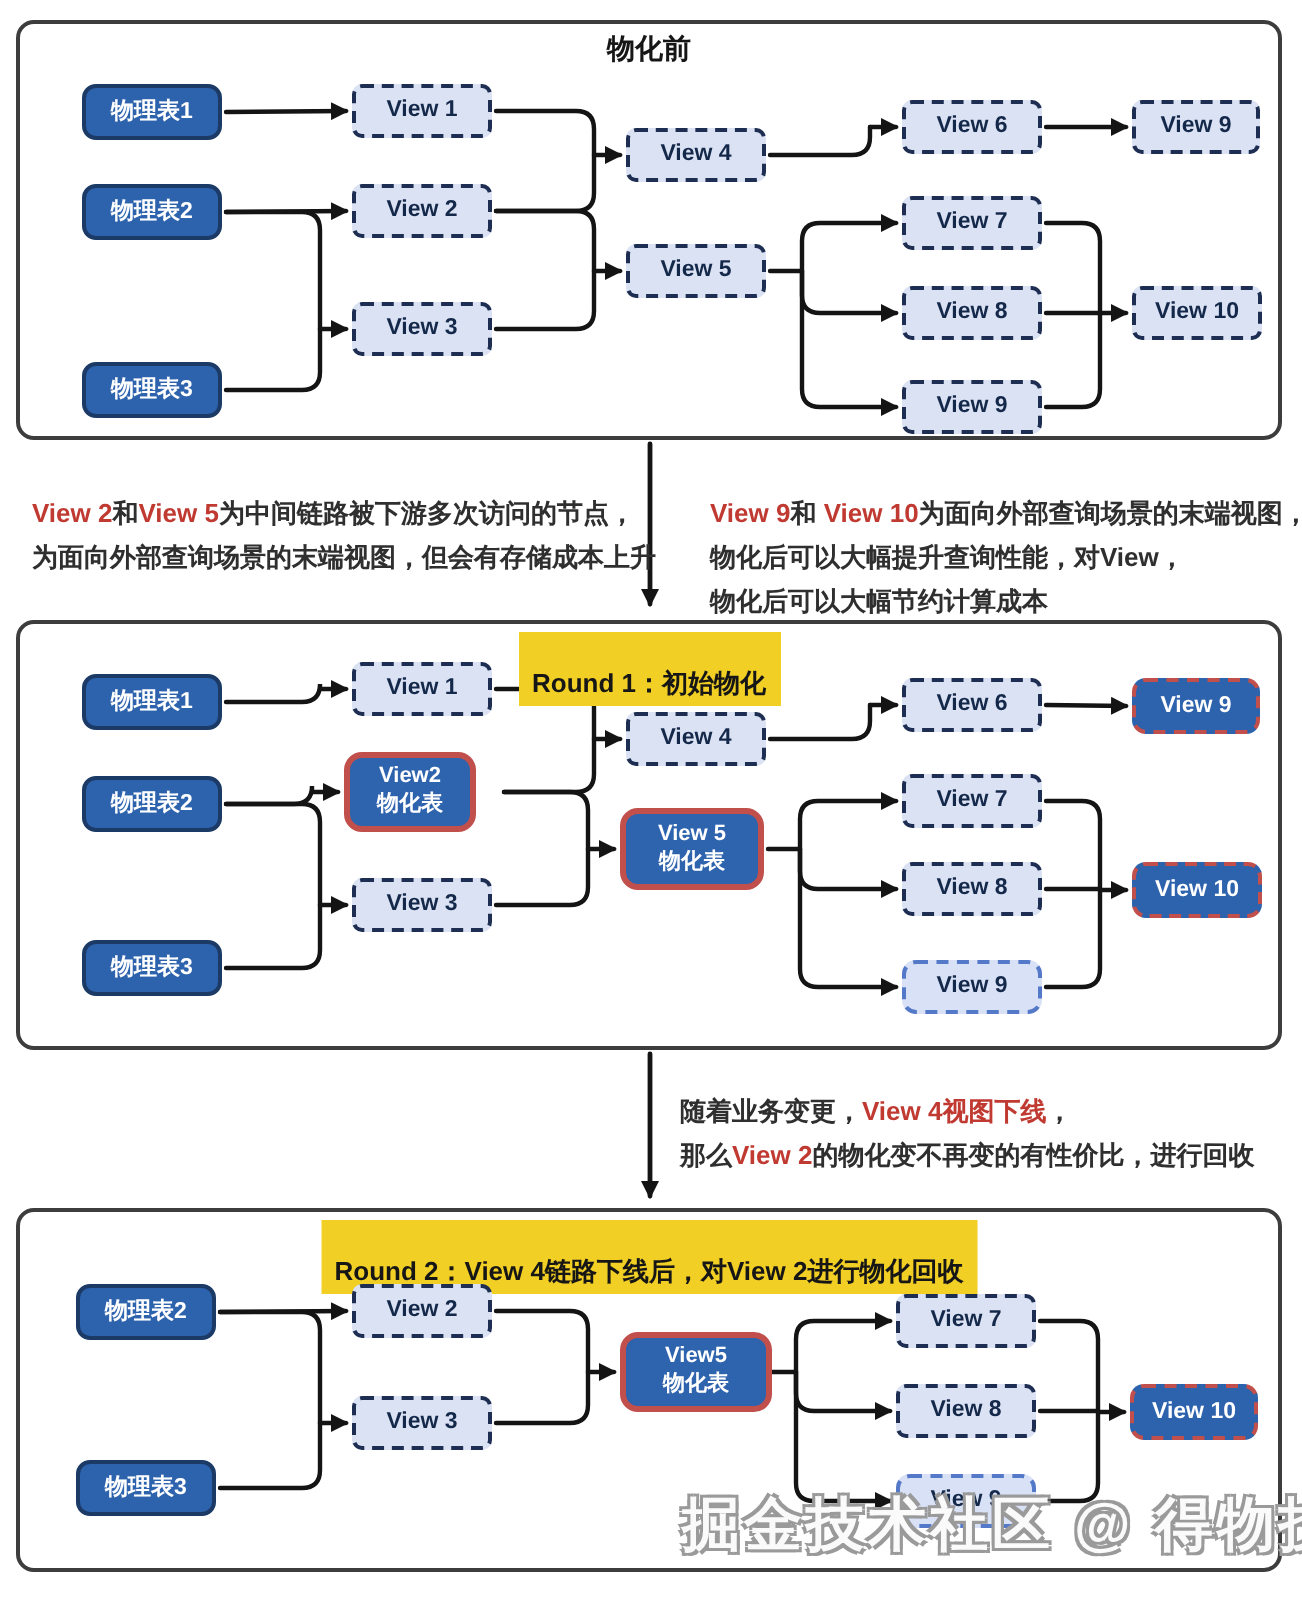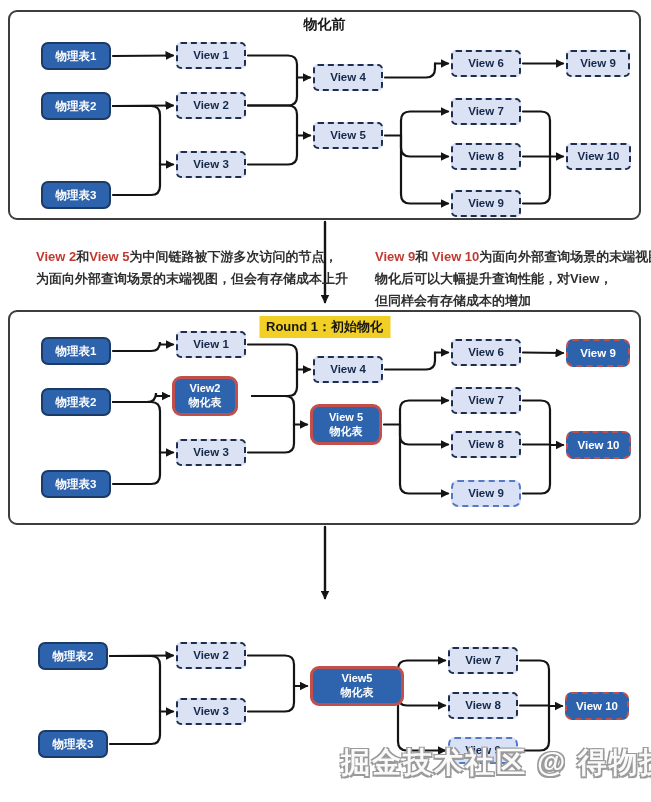--- a/index.html
+++ b/index.html
@@ -3,50 +3,53 @@
 <meta charset="utf-8">
 <style>
   html,body{margin:0;padding:0;background:#ffffff;}
   body{width:651px;height:802px;position:relative;overflow:hidden;
        font-family:"Liberation Sans","DejaVu Sans",sans-serif;}
   #stage{position:absolute;left:0;top:0;width:651px;height:802px;}
   .panel{position:absolute;background:#ffffff;border:2.5px solid #3d3d3d;border-radius:9px;box-sizing:border-box;text-align:right;}
   .panel-title{position:absolute;top:4px;left:50%;transform:translateX(-50%);white-space:nowrap;
                font-weight:700;color:#161616;z-index:3;}
   .panel-title.plain{font-size:14px;}
-  .panel-title.chip{font-size:13px;background:#f2cf24;padding:2px 7px 2px 7px;}
+  .panel-title.chip{font-size:13px;background:#f2cf24;padding:17px 7px 2px 7px;}
   #edges{position:absolute;left:0;top:0;z-index:2;}
   .edge{fill:none;stroke:#141414;stroke-width:2.2;stroke-linecap:round;}
   .flow{stroke-width:2.4;}
   .node{position:absolute;z-index:4;display:flex;flex-direction:column;align-items:center;justify-content:center;
         box-sizing:border-box;font-weight:700;text-align:center;line-height:1.25;}
   .node.table{background:#2d62ad;border:2px solid #1b3a66;border-radius:7px;color:#ffffff;font-size:11.5px;}
   .node.view{background:#dbe2f4;border:2px dashed #1d2e52;border-radius:5px;color:#14284a;font-size:11.5px;}
   .node.view-blue{background:#d9e1f6;border:2px dashed #5579c9;border-radius:7px;color:#14284a;font-size:11.5px;}
   .node.mat{background:#2e63ae;border:3.5px solid #c14f4b;border-radius:9px;color:#ffffff;font-size:11px;}
   .node.mat-end{background:#2d62ad;border:2.5px dashed #c14f4b;border-radius:7px;color:#ffffff;font-size:11.5px;}
-  .ann{position:absolute;z-index:4;font-size:13px;font-weight:600;color:#2f2f2f;line-height:22px;white-space:nowrap;margin-left:20px;}
+  .ann{position:absolute;z-index:4;font-size:13px;font-weight:600;color:#2f2f2f;line-height:22px;white-space:nowrap;}
   .ann .red{color:#c03a32;font-weight:700;}
   #watermark{position:absolute;left:341px;top:743px;z-index:10;font-size:29px;font-weight:700;
              letter-spacing:2px;color:rgba(255,255,255,0.95);white-space:nowrap;
              text-shadow:-1.5px -1.5px 0 #9a9a9a,1.5px -1.5px 0 #9a9a9a,-1.5px 1.5px 0 #9a9a9a,1.5px 1.5px 0 #9a9a9a;}
 </style>
 </head>
 <body>
 
 <div id="stage">
 
   <section class="panel" style="left: 8px; top: 10px; width: 633px; height: 210px;">
     <div class="panel-title plain">物化前</div>
   </section>
 
   <section class="panel" style="left: 8px; top: 310px; width: 633px; height: 215px;">
     <div class="panel-title chip">Round 1：初始物化</div>
   </section>
 
+  <section class="panel" style="left: 8px; top: 604px; width: 633px; height: 182px;">
+    <div class="panel-title chip">Round 2：View 4链路下线后，对View 2进行物化回收</div>
+  </section>
 
   <svg id="edges" width="651" height="802">
     <defs>
       <marker id="ah" markerWidth="9" markerHeight="9" refX="7.5" refY="4.5" orient="auto" markerUnits="userSpaceOnUse">
         <path d="M0,0 L9,4.5 L0,9 z" fill="#141414"></path>
       </marker>
     </defs>
   <path d="M113 56 L173 55.5" class="edge" marker-end="url(#ah)"></path>
       <path d="M113 106 L173 105.5" class="edge" marker-end="url(#ah)"></path>
       <path d="M113 106 L151 106 Q160 106 160 115 L160 164.5" class="edge"></path>
@@ -205,21 +208,21 @@
     </div>
     <div class="node table" style="left: 38px; top: 730px; width: 70px; height: 28px;">
       <div>物理表3</div>
     </div>
     <div class="node view" style="left: 176px; top: 642px; width: 70px; height: 27px;">
       <div>View 2</div>
     </div>
     <div class="node view" style="left: 176px; top: 698px; width: 70px; height: 27px;">
       <div>View 3</div>
     </div>
-    <div class="node mat" style="left: 310px; top: 666px; width: 94px; height: 40px;">
+    <div class="node mat" style="left: 310px; top: 666px; width: 76px; height: 40px;">
       <div>View5</div>
       <div>物化表</div>
     </div>
     <div class="node view" style="left: 448px; top: 647px; width: 70px; height: 27px;">
       <div>View 7</div>
     </div>
     <div class="node view" style="left: 448px; top: 692px; width: 70px; height: 27px;">
       <div>View 8</div>
     </div>
     <div class="node view-blue" style="left: 448px; top: 737px; width: 70px; height: 27px;">
@@ -228,15 +231,19 @@
     <div class="node mat-end" style="left: 565px; top: 692px; width: 64px; height: 28px;">
       <div>View 10</div>
     </div>
     <div class="ann" style="left: 16px; top: 246px;">
       <div><span class="red">View 2</span><span>和</span><span class="red">View 5</span><span>为中间链路被下游多次访问的节点，</span></div>
       <div><span>为面向外部查询场景的末端视图，但会有存储成本上升</span></div>
     </div>
     <div class="ann" style="left: 355px; top: 246px;">
       <div><span class="red">View 9</span><span>和 </span><span class="red">View 10</span><span>为面向外部查询场景的末端视图，</span></div>
       <div><span>物化后可以大幅提升查询性能，对View，</span></div>
-      <div><span>但同样会有存储成本的增加</span></div>
+      <div><span>物化后可以大幅节约计算成本</span></div>
+    </div>
+    <div class="ann" style="left: 340px; top: 545px;">
+      <div><span>随着业务变更，</span><span class="red">View 4视图下线</span><span>，</span></div>
+      <div><span>那么</span><span class="red">View 2</span><span>的物化变不再变的有性价比，进行回收</span></div>
     </div>
   </div>
 
 </body></html>

